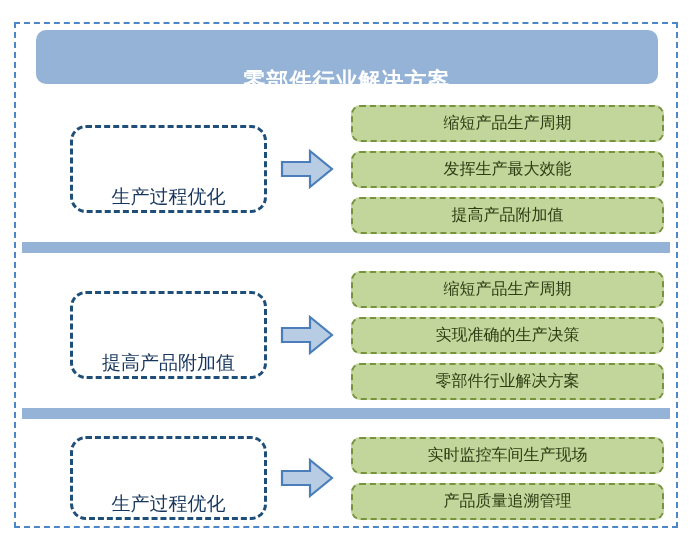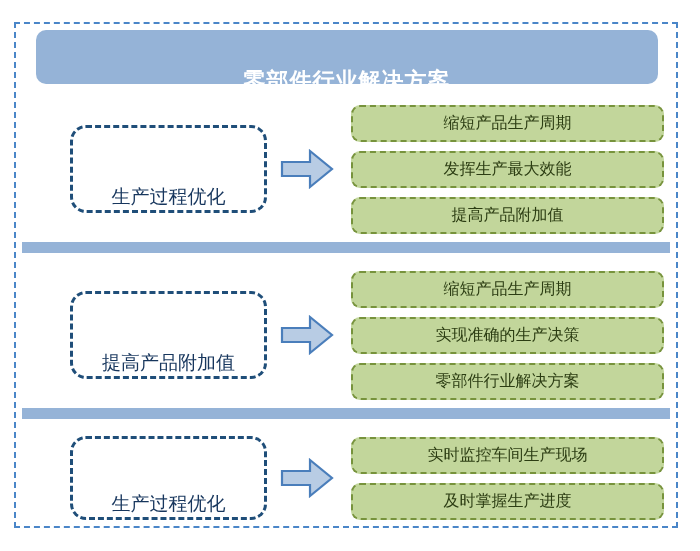--- a/index.html
+++ b/index.html
@@ -184,16 +184,16 @@
   <div class="arrow-wrap">
     <svg width="54" height="42" viewBox="0 0 54 42">
       <polygon points="2,14 30,14 30,3 52,21 30,39 30,28 2,28" fill="#b8cce4" stroke="#4a7ebb" stroke-width="2.2" stroke-linejoin="miter"></polygon>
     </svg>
   </div>
   <div class="items-col">
     <div class="item-box">
       <span class="item-label">实时监控车间生产现场</span>
     </div>
     <div class="item-box">
-      <span class="item-label">及时掌握生产进度</span>
+      <span class="item-label">产品质量追溯管理</span>
     </div>
   </div>
 </div>
 
 </body></html>

